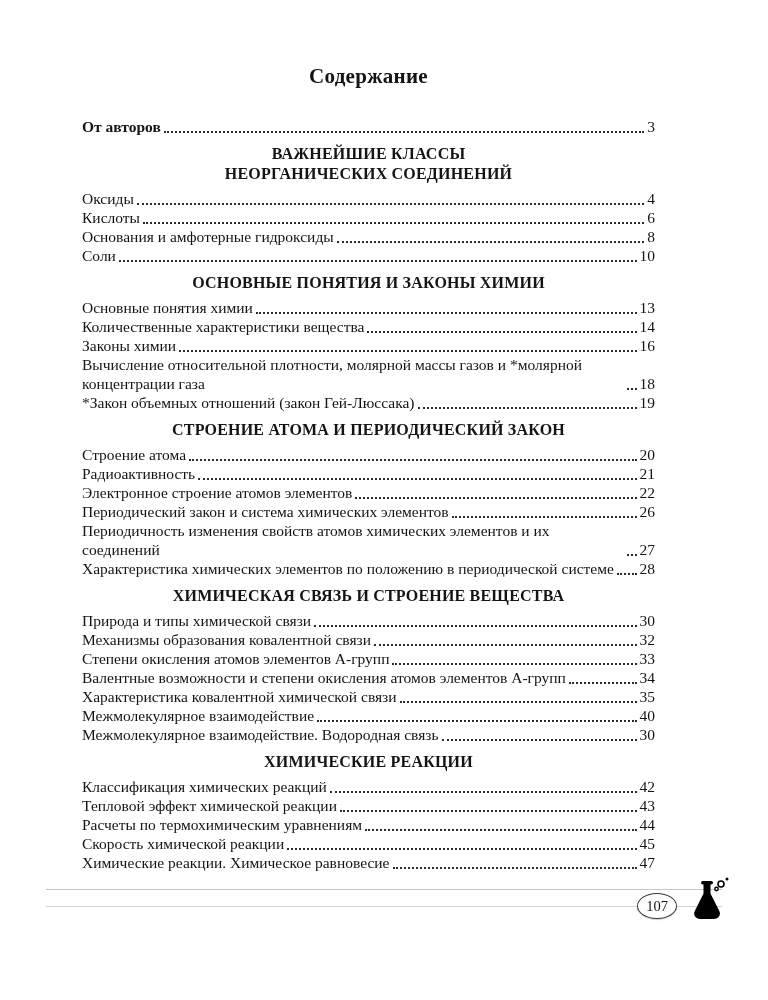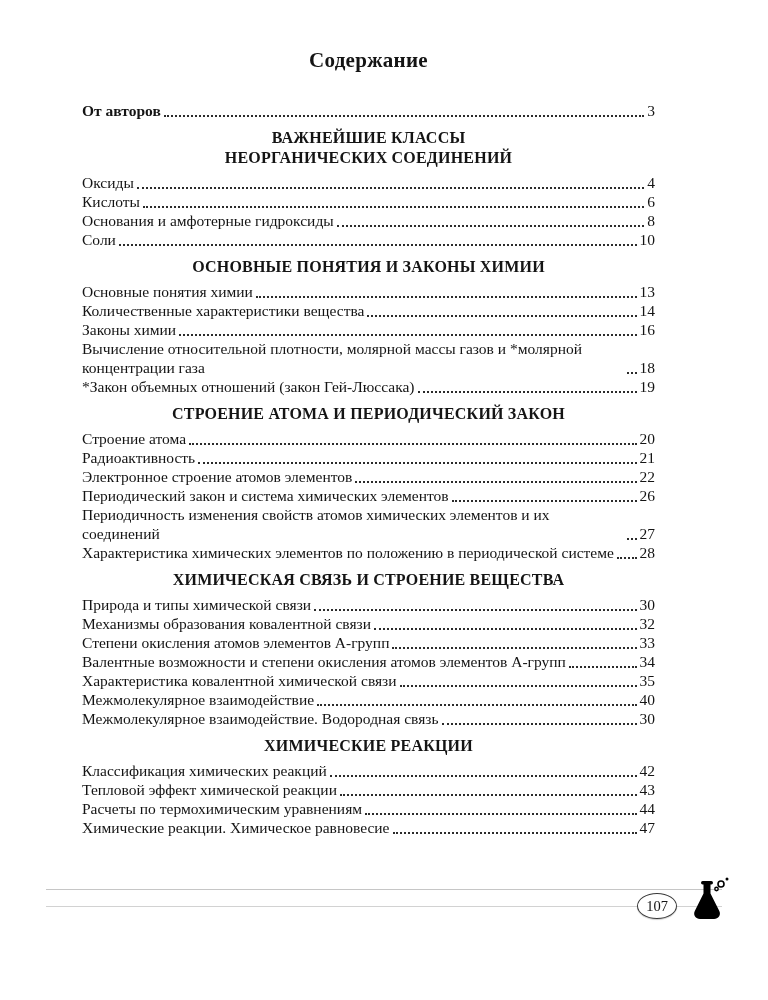--- a/index.html
+++ b/index.html
@@ -16,21 +16,21 @@
     position: absolute;
     left: 82px;
     top: 48px;
     width: 573px;
   }
   .title {
     text-align: center;
     font-size: 21px;
     font-weight: bold;
     letter-spacing: 0.3px;
-    margin: 0 0 28px 0;
+    margin: 16px 0 28px 0;
   }
   .section-heading {
     text-align: center;
     font-weight: bold;
     font-size: 16px;
     line-height: 20px;
     letter-spacing: 0.2px;
     margin: 8px 0 5px 0;
     white-space: pre-line;
   }
@@ -224,20 +224,25 @@
           <span class="entry-text">Тепловой эффект химической реакции</span>
           <span class="leader"></span>
           <span class="entry-page">43</span>
         </div>
         <div class="entry">
           <span class="entry-text">Расчеты по термохимическим уравнениям</span>
           <span class="leader"></span>
           <span class="entry-page">44</span>
         </div>
         <div class="entry">
+          <span class="entry-text">Скорость химической реакции</span>
+          <span class="leader"></span>
+          <span class="entry-page">45</span>
+        </div>
+        <div class="entry">
           <span class="entry-text">Химические реакции. Химическое равновесие</span>
           <span class="leader"></span>
           <span class="entry-page">47</span>
         </div>
       </div>
   </div>
 
   <div class="footer-rule r1"></div>
   <div class="footer-rule r2"></div>
 

